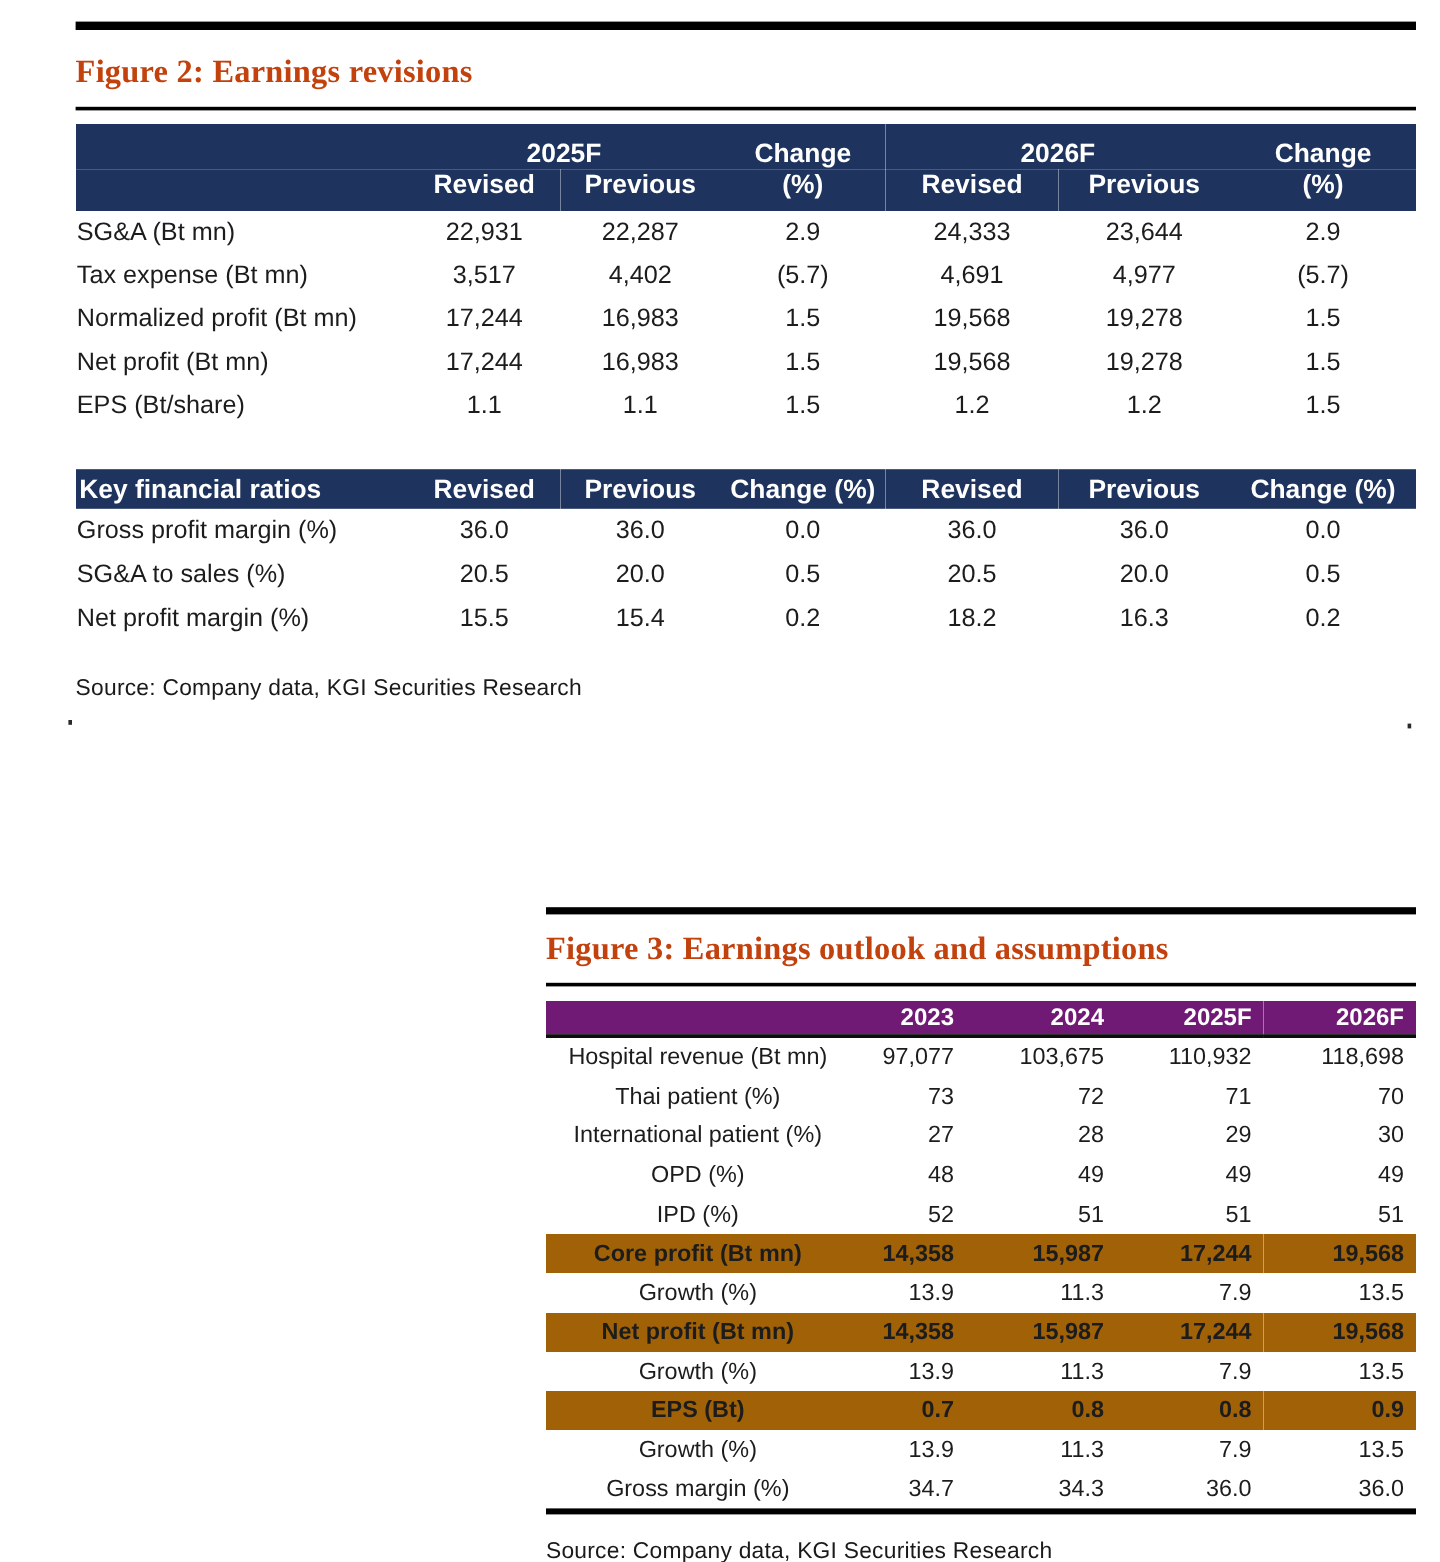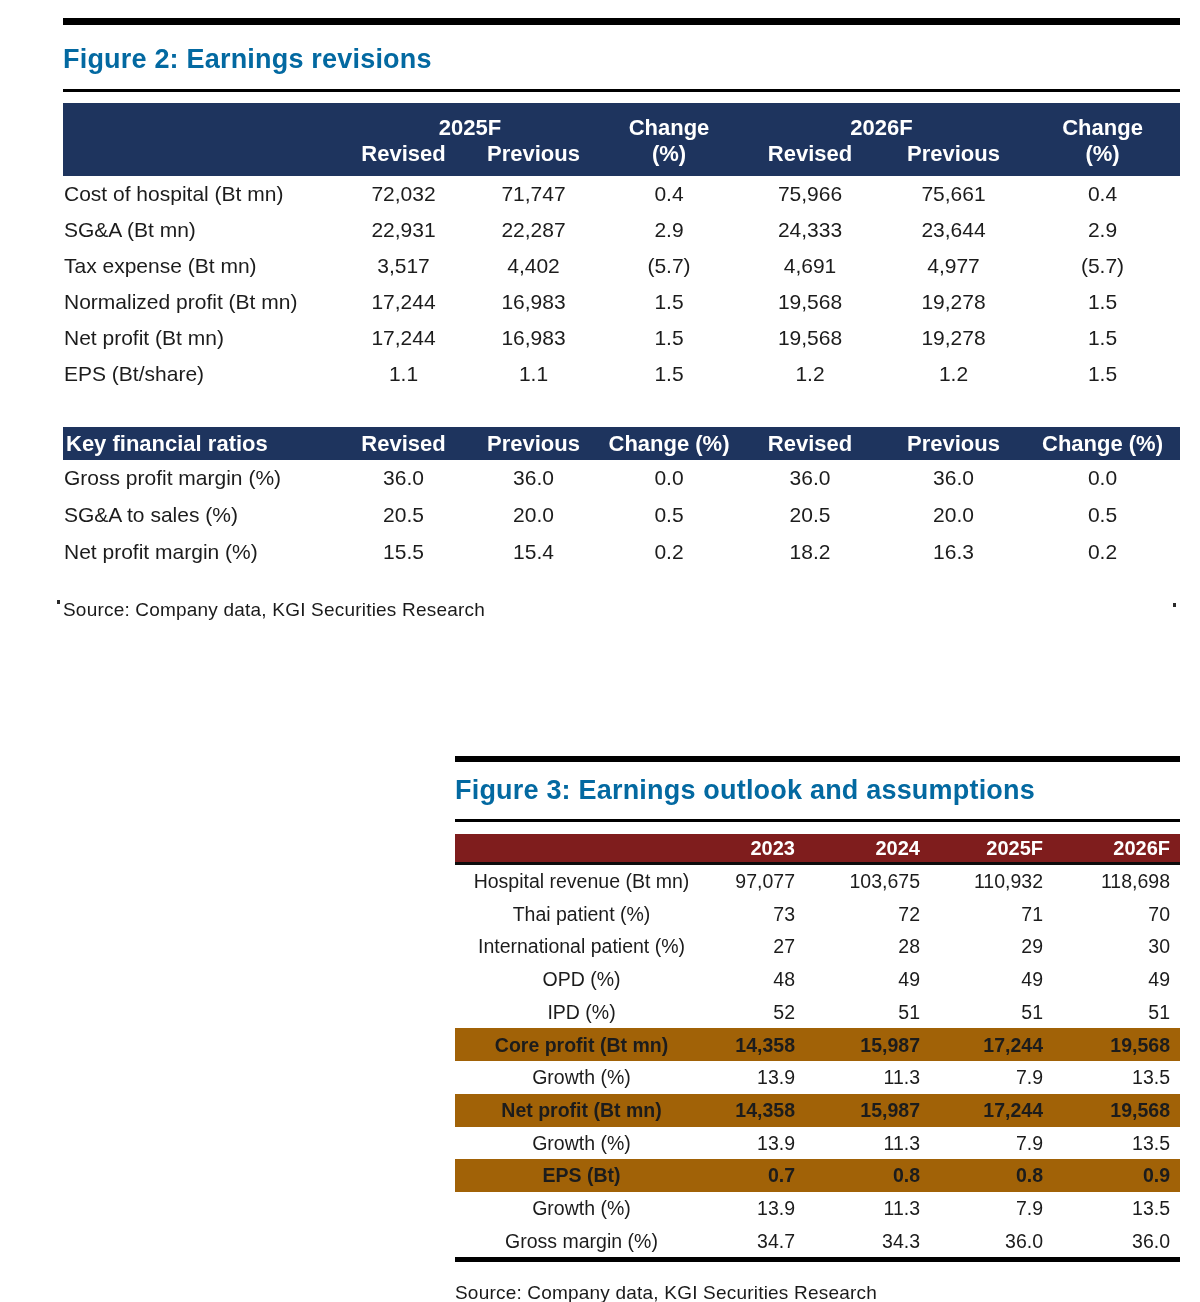--- a/index.html
+++ b/index.html
@@ -8,22 +8,22 @@
     font-family:"Liberation Sans","DejaVu Sans",sans-serif;
     color:#1c1c1c;
   }
   .fig{position:absolute;}
   .rule{background:#000;}
   .rule.thick{height:7px;}
   .rule.thick3{height:6px;}
   .rule.thin{height:3px;}
   .rule.bottom3{height:5px;}
   .fig-title{
-    font-size:27px;font-weight:700;color:#0369a1;
-    margin:20px 0 16px 0;line-height:28px;letter-spacing:0.2px;
+    font-size:27px;font-weight:700;color:#c2410c;
+    margin:20px 0 16px 0;line-height:28px;letter-spacing:0.2px;font-family:Liberation Serif, serif;
   }
   #fig3 .fig-title{margin:15px 0 15px 0;font-size:27px;line-height:27px;}
   table{border-collapse:collapse;table-layout:fixed;width:100%;}
   
   .t2{margin-top:11px;}
   .t2 th,.t2 td{
     padding:0;text-align:center;vertical-align:middle;
     font-size:21px;line-height:1.05;white-space:nowrap;overflow:hidden;
   }
   .t2 td{height:36px;}
@@ -35,21 +35,21 @@
   .t2.ratios{margin-top:35px;}
   .t2.ratios thead th{height:33px;vertical-align:middle;}
   .t2.ratios td{height:37px;}
   
   .t3{margin-top:12px;}
   .t3 th,.t3 td{
     padding:0;vertical-align:middle;font-size:19.5px;line-height:1.05;
     text-align:right;padding-right:10px;white-space:nowrap;overflow:hidden;
   }
   .t3 thead th{
-    background:#7f1d1d;color:#ffffff;font-weight:700;font-size:20px;height:28px;
+    background:#701a75;color:#ffffff;font-weight:700;font-size:20px;height:28px;
     border-bottom:3px solid #0d0d0d;
   }
   .t3 td{height:32.7px;}
   .t3 td.lbl,.t3 th.lbl{text-align:center;padding-left:3px;padding-right:0;}
   .t3 tr.em td{background:#a16207;font-weight:700;}
   .source{font-size:19px;color:#1a1a1a;margin:0;letter-spacing:0.2px;}
   #fig2 .source{margin-top:28px;}
   #fig3 .source{margin-top:20px;}
   .corner-mark{position:absolute;width:3px;height:4px;background:#2a2a2a;}
 </style>
@@ -87,29 +87,20 @@
         <th>Revised</th>
         <th>Previous</th>
         <th>(%)</th>
         <th>Revised</th>
         <th>Previous</th>
         <th>(%)</th>
       </tr>
     </thead>
     <tbody>
         <tr>
-          <td class="lbl">Cost of hospital (Bt mn)</td>
-          <td>72,032</td>
-          <td>71,747</td>
-          <td>0.4</td>
-          <td>75,966</td>
-          <td>75,661</td>
-          <td>0.4</td>
-        </tr>
-        <tr>
           <td class="lbl">SG&amp;A (Bt mn)</td>
           <td>22,931</td>
           <td>22,287</td>
           <td>2.9</td>
           <td>24,333</td>
           <td>23,644</td>
           <td>2.9</td>
         </tr>
         <tr>
           <td class="lbl">Tax expense (Bt mn)</td>

